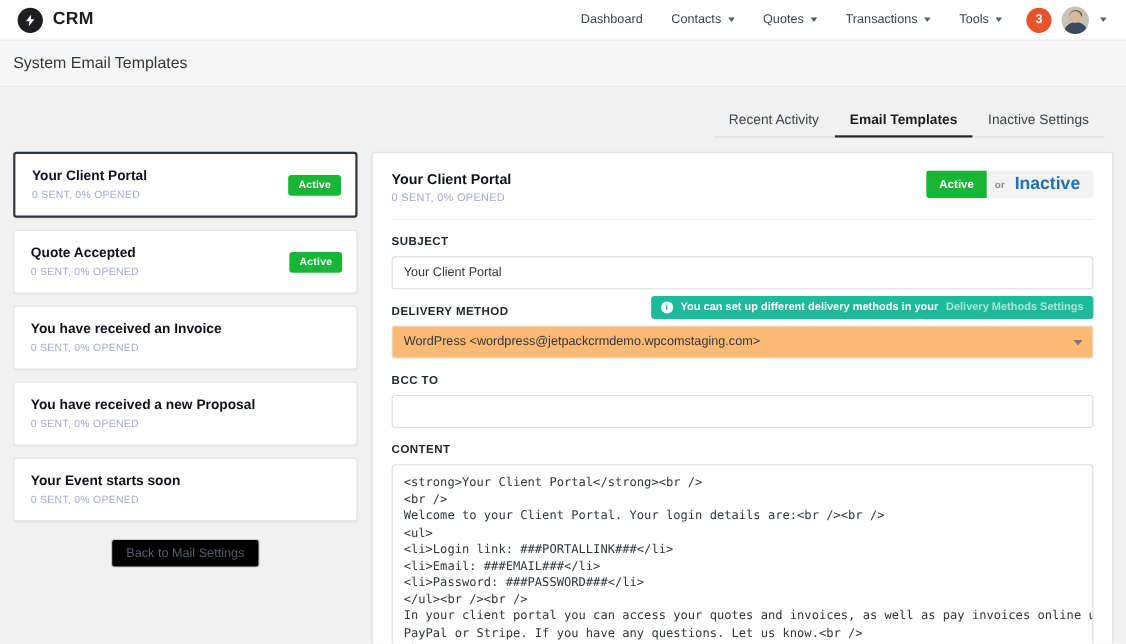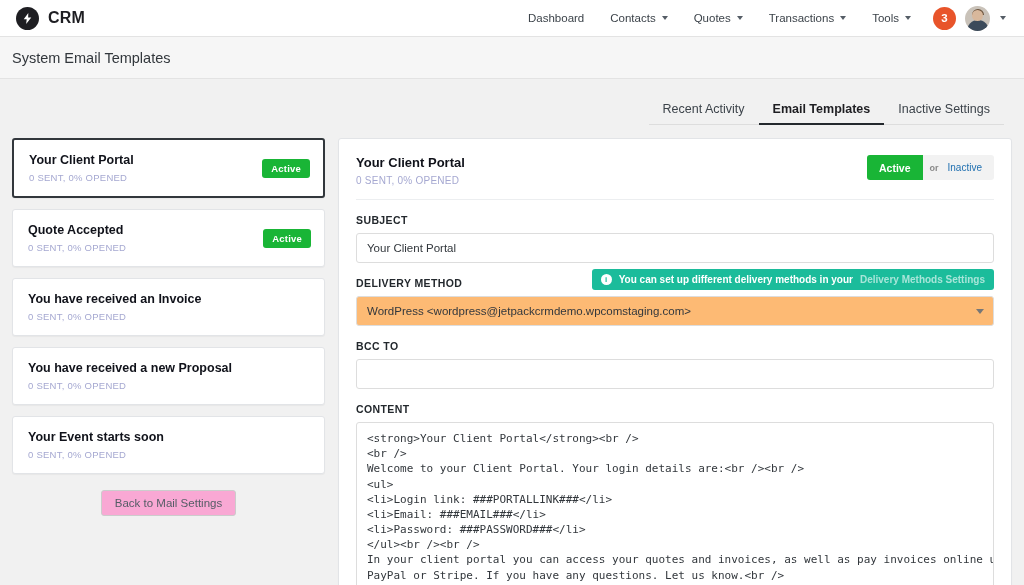--- a/index.html
+++ b/index.html
@@ -125,21 +125,21 @@
     font-size: 9.5px; color: #a5a8d1; letter-spacing: .25px;
   }
   .badge-active {
     background: #19b536; color: #fff;
     font-size: 9.5px; font-weight: bold;
     padding: 4px 9px; border-radius: 3px;
     flex: none; letter-spacing: .2px;
   }
   .back-btn-wrap { display: flex; justify-content: center; padding-top: 5px; }
   .back-btn {
-    background: #f9a8d4; border: 1px solid #ccc;
+    background: #000000; border: 1px solid #ccc;
     border-radius: 3px; color: #555d66;
     font-size: 11.5px; padding: 6px 13px;
     cursor: pointer; font-family: inherit;
   }
 
   
   .panel {
     flex: 1; margin-left: 13px;
     background: #fff;
     border: 1px solid #e2e4e7;
@@ -161,21 +161,21 @@
     background: #19b536; color: #fff;
     font-size: 10.5px; font-weight: bold;
     padding: 0 12px; height: 100%;
     display: flex; align-items: center; cursor: pointer;
   }
   .toggle-or {
     font-size: 9px; color: #8a8a8a; font-weight: bold;
     padding: 0 7px; cursor: default;
   }
   .toggle-off {
-    color: #2271b1; font-size: 10px; font-weight: normal;
+    color: #2271b1; font-size: 16px; font-weight: bold;
     padding: 0 12px 0 2px; height: 100%;
     display: flex; align-items: center; cursor: pointer;
   }
   .divider { border-top: 1px solid #eceef0; margin: 13px 0 0 0; }
 
   .field-label {
     font-size: 10.5px; font-weight: bold; color: #23282d;
     letter-spacing: .4px; margin: 14px 0 7px 0;
   }
   .field-row { display: flex; align-items: center; justify-content: space-between; }

